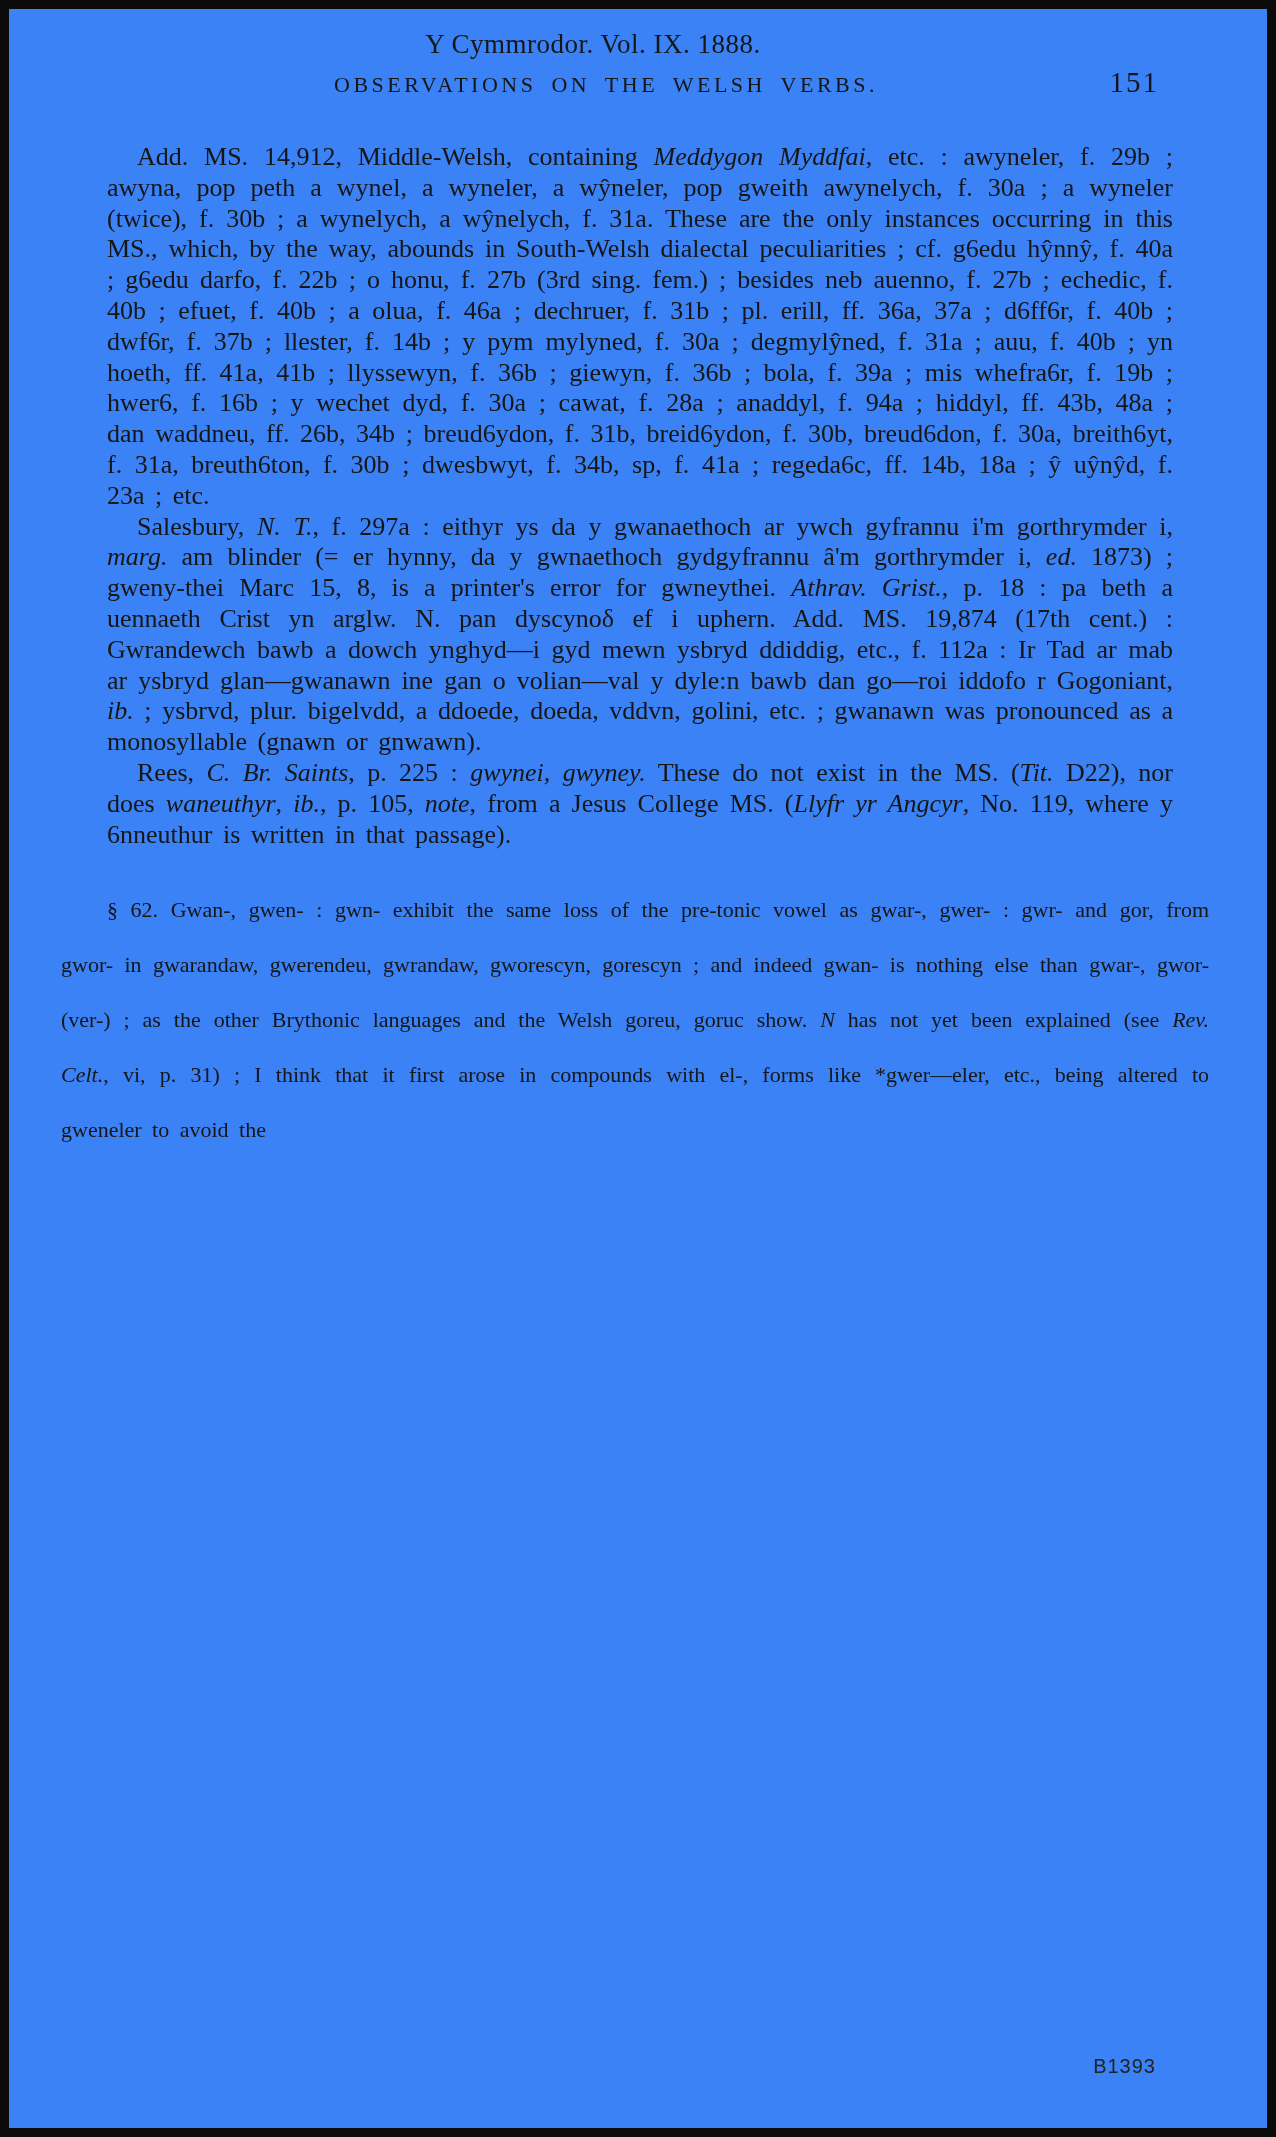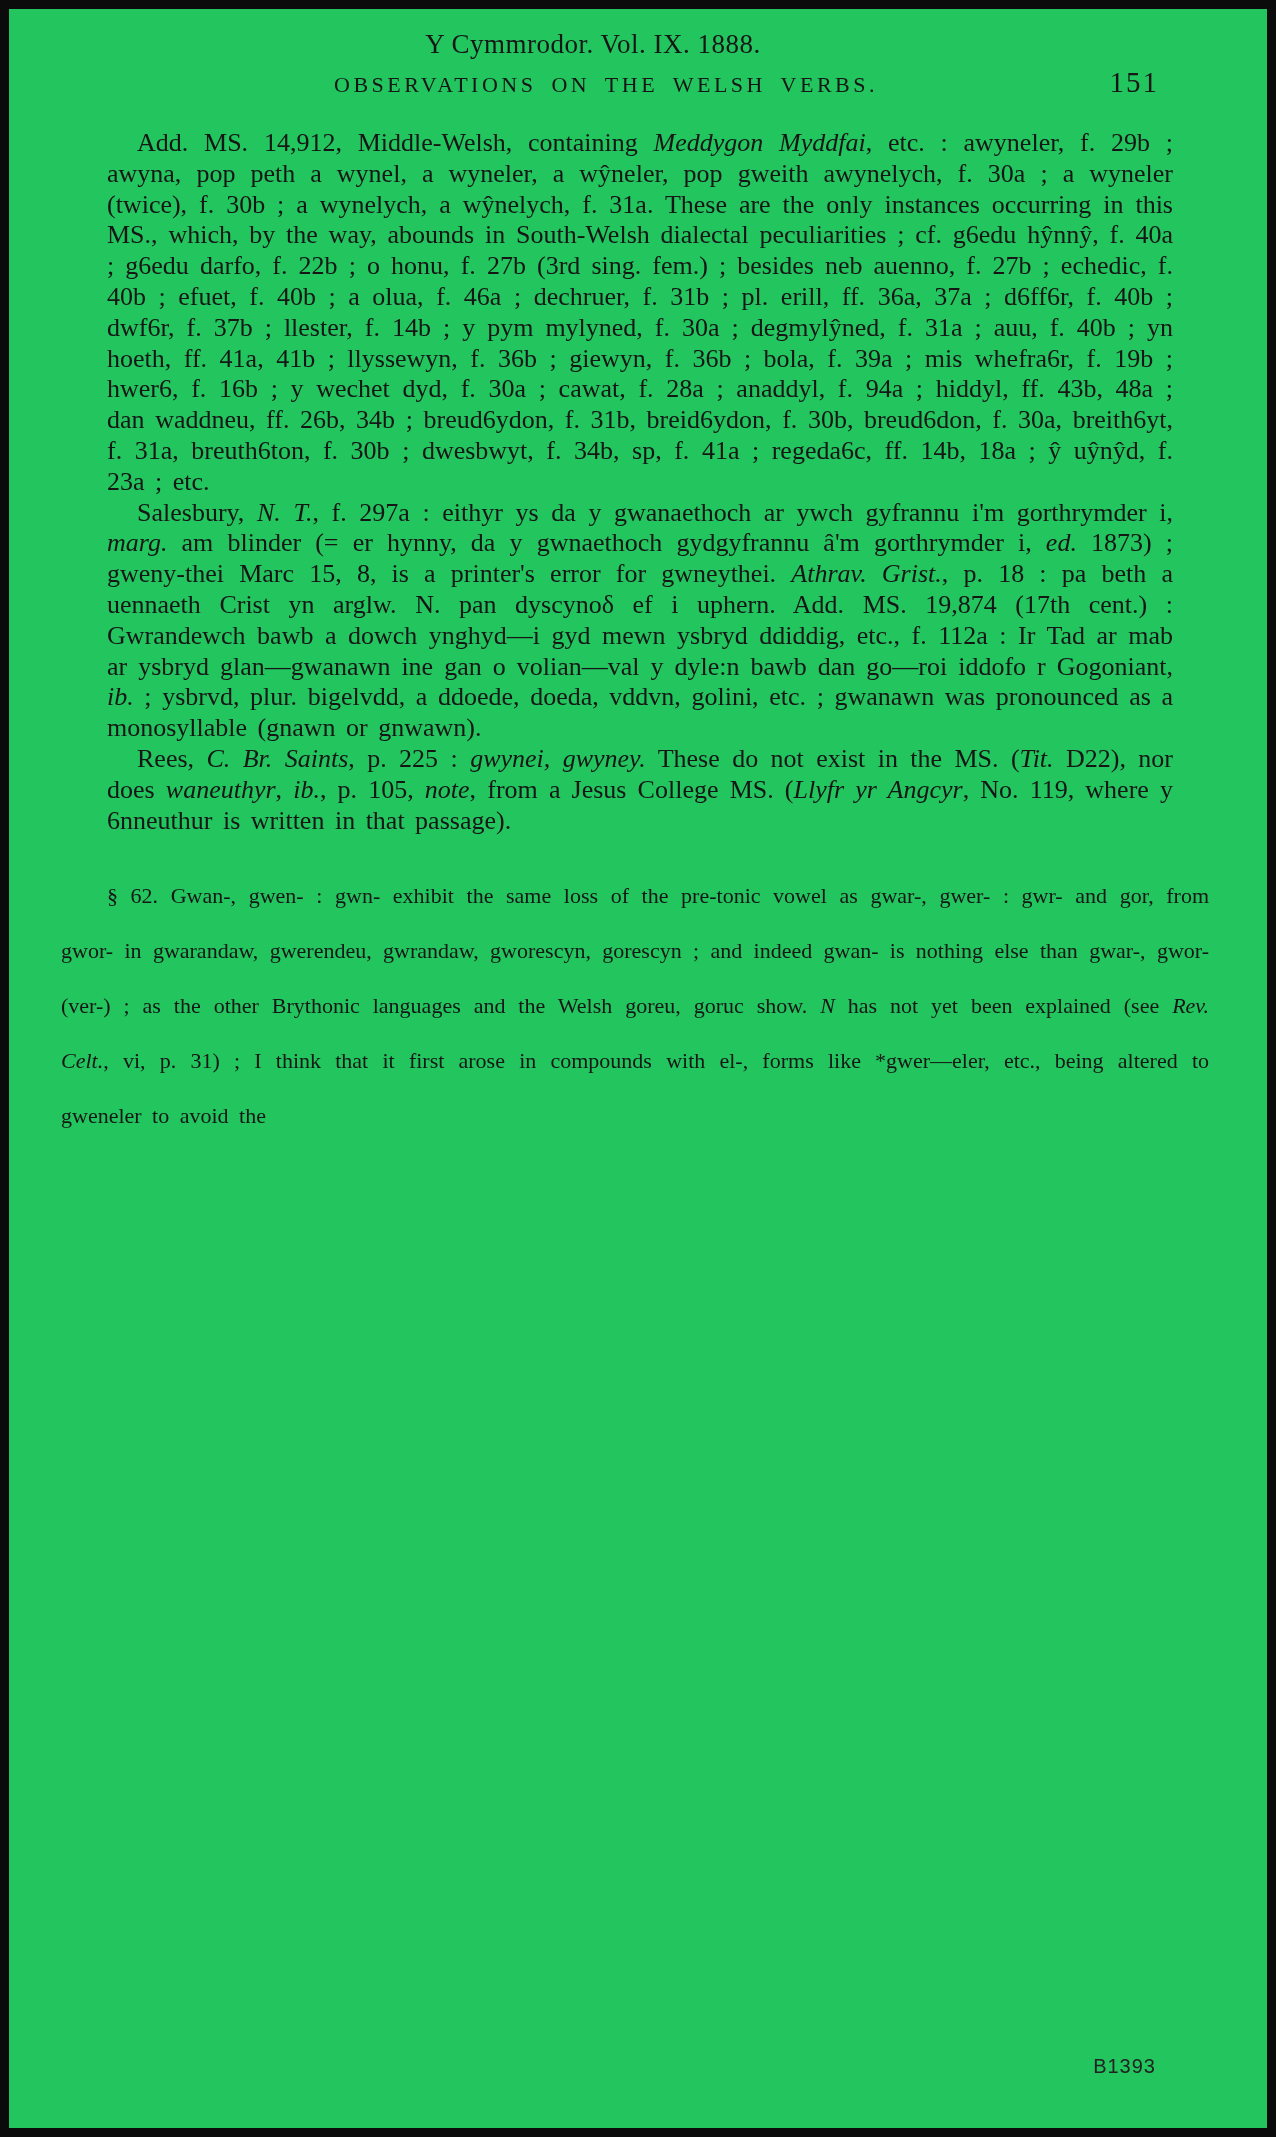--- a/index.html
+++ b/index.html
@@ -5,21 +5,21 @@
   html, body {
     margin: 0;
     padding: 0;
     background: #ffffff;
   }
   .page {
     position: relative;
     width: 1276px;
     height: 2137px;
     box-sizing: border-box;
-    background: #22c55e;
+    background: #3b82f6;
     border: 9px solid #0b0b0b;
     color: #161616;
     font-family: "Liberation Serif", "DejaVu Serif", serif;
     overflow: hidden;
   }
   .header {
     margin-top: 20px;
   }
   .journal-line {
     text-align: center;
@@ -40,21 +40,21 @@
     word-spacing: 6px;
   }
   .page-number {
     position: absolute;
     right: 108px;
     top: -6px;
     font-size: 29px;
     letter-spacing: 2px;
   }
   .content {
-    margin-top: 22px;
+    margin-top: 36px;
     padding: 0 58px 0 52px;
   }
   .small-block {
     margin: 0 36px 0 46px;
     font-size: 26px;
     line-height: 30.8px;
     word-spacing: 4px;
     text-align: justify;
   }
   .small-block p {

